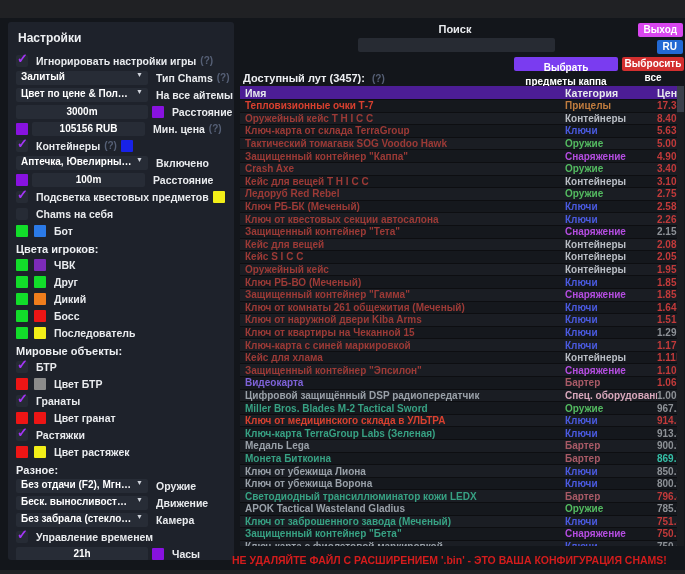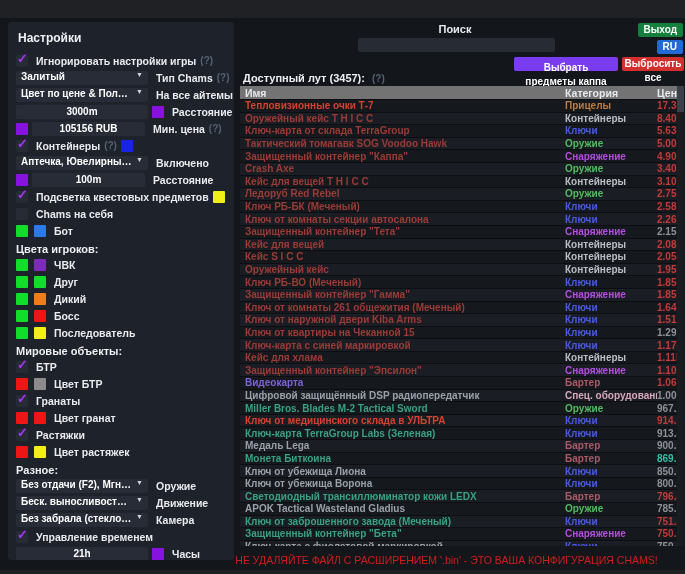--- a/index.html
+++ b/index.html
@@ -30,48 +30,48 @@
   .sw + .sw { margin-left:6px; }
 
   
   .toplabel { position:absolute; left:410px; top:5px; width:90px; text-align:center;
               font-size:11px; font-weight:700; color:#e9ebee; }
   #search-input { position:absolute; left:358px; top:20px; width:197px; height:14px;
                   background:#272b33; border:none; border-radius:2px; color:#fff;
                   font-size:10px; padding:0 5px; }
   .btn { position:absolute; height:14px; border:none; border-radius:2px; color:#fff;
          font-size:10px; font-weight:700; padding:0 6px; line-height:14px; cursor:pointer; }
-  #exit-btn { right:2px; top:5px; background:#15803d; }
+  #exit-btn { right:2px; top:5px; background:#d946ef; }
   #lang-btn { right:2px; top:22px; background:#2269d4; }
   #kappa-btn { left:514px; top:39px; background:#7a3cf0; width:104px; padding:4px; }
   #discard-btn { left:622px; top:39px; background:#d32f2f; width:62px; padding:0; }
 
   
   #loot-title { position:absolute; left:243px; top:54px; font-size:11px; font-weight:700; color:#eef0f3; }
   #loot-title .hint { font-size:10px; }
   #table { position:absolute; left:240px; top:68px; width:437px; }
   .trow, #thead { display:grid; grid-template-columns:325px 92px 1fr; align-items:center; }
-  #thead { height:14px; background:#737373; border-bottom:1px solid #0d0e11; }
+  #thead { height:14px; background:#4c1d95; border-bottom:1px solid #0d0e11; }
   #thead span { font-size:10.5px; font-weight:700; color:#e6e8ec; }
   .h-name { padding-left:5px; }
   .h-price { text-align:right; padding-right:7px; }
   #tbody { height:446px; overflow:hidden; }
   .trow { height:12.6px; border-bottom:1px solid #0d0e11; }
   .trow.even { background:#15181d; }
   .trow.odd { background:#1a1d23; }
   .c-name { font-size:10px; font-weight:700; padding-left:5px; white-space:nowrap;
             overflow:hidden; text-overflow:ellipsis; }
   .c-cat { font-size:10px; font-weight:700; white-space:nowrap; overflow:hidden; }
   .c-price { font-size:10px; font-weight:700; text-align:right; padding-right:5px; white-space:nowrap; }
   #scrollbar { position:absolute; left:677px; top:68px; width:7px; height:460px; background:#1a1c20; }
   #scroll-thumb { position:absolute; left:0; top:0; width:7px; height:26px; background:#3a3f4a; }
 
   
-  #footer-warning { position:absolute; left:224px; top:536px; width:445px; text-align:center;
-                    font-size:10.5px; font-weight:400; color:#d41c1c; }
+  #footer-warning { position:absolute; left:232px; top:536px; width:445px; 
+                    font-size:10.5px; font-weight:700; color:#d41c1c; }
 </style>
 </head>
 <body>
 
 <div id="window">
 
   <div id="sidebar">
     <div class="panel-title">Настройки</div>
     <div id="sidebar-items">
         <div class="srow">
@@ -304,21 +304,21 @@
           <span class="c-name" style="color: rgb(156, 58, 54);">Ледоруб Red Rebel</span>
           <span class="c-cat" style="color: rgb(83, 187, 96);">Оружие</span>
           <span class="c-price" style="color: rgb(194, 58, 58);">2.75kk</span>
         </div>
         <div class="trow even">
           <span class="c-name" style="color: rgb(156, 58, 54);">Ключ РБ-БК (Меченый)</span>
           <span class="c-cat" style="color: rgb(74, 90, 224);">Ключи</span>
           <span class="c-price" style="color: rgb(194, 58, 58);">2.58kk</span>
         </div>
         <div class="trow odd">
-          <span class="c-name" style="color: rgb(156, 58, 54);">Ключ от комнаты секции автосалона</span>
+          <span class="c-name" style="color: rgb(156, 58, 54);">Ключ от квестовых секции автосалона</span>
           <span class="c-cat" style="color: rgb(74, 90, 224);">Ключи</span>
           <span class="c-price" style="color: rgb(194, 58, 58);">2.26kk</span>
         </div>
         <div class="trow even">
           <span class="c-name" style="color: rgb(156, 58, 54);">Защищенный контейнер "Тета"</span>
           <span class="c-cat" style="color: rgb(180, 77, 224);">Снаряжение</span>
           <span class="c-price" style="color: rgb(141, 145, 150);">2.15kk</span>
         </div>
         <div class="trow odd">
           <span class="c-name" style="color: rgb(156, 58, 54);">Кейс для вещей</span>

